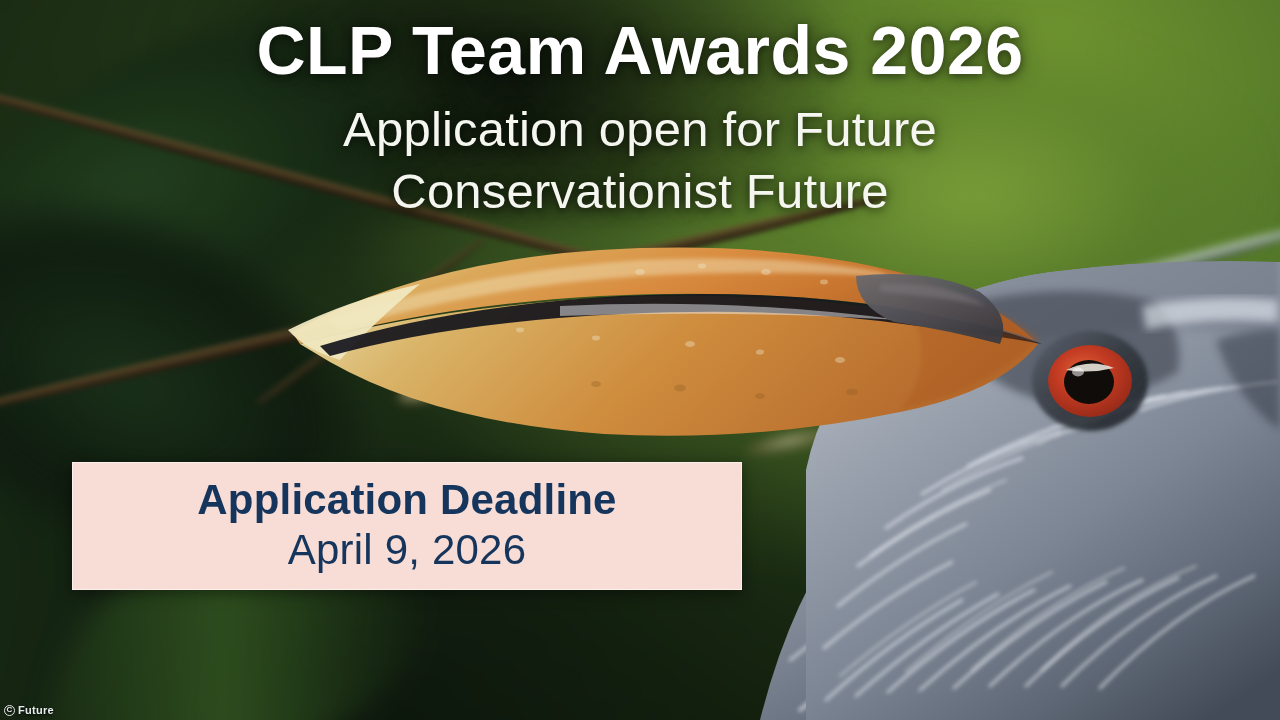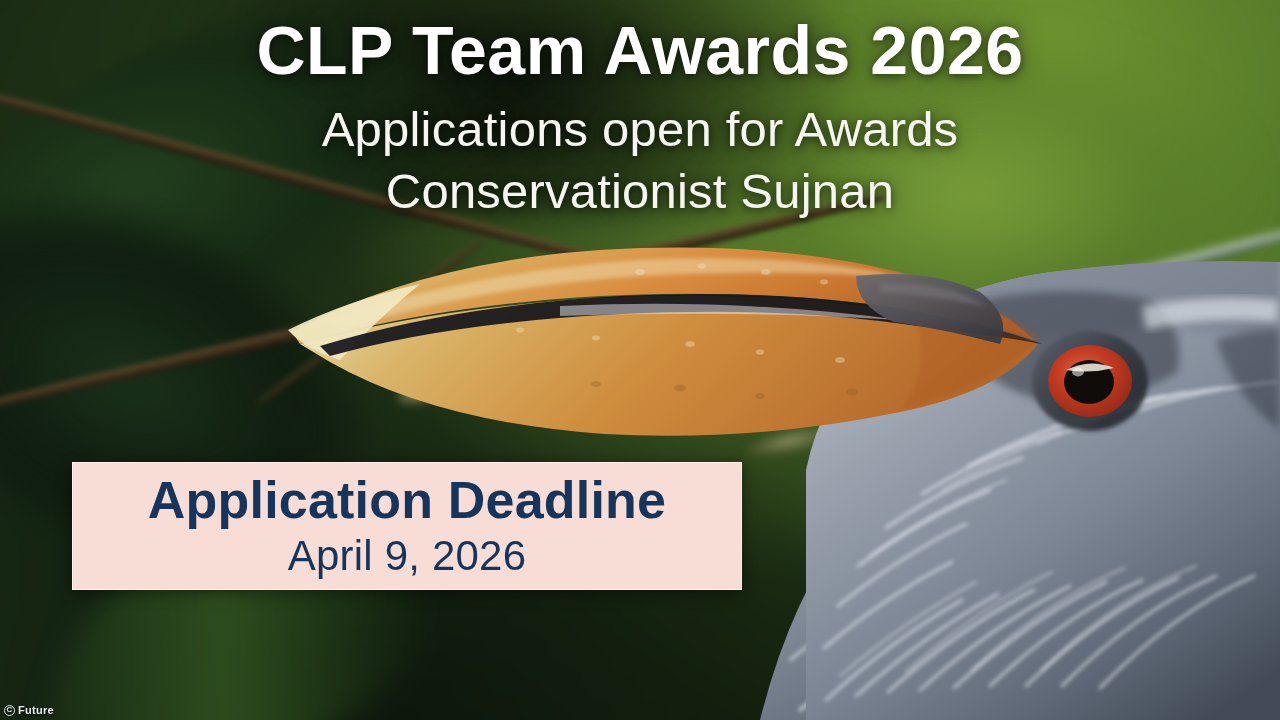--- a/index.html
+++ b/index.html
@@ -135,21 +135,21 @@
     position:absolute; left:72px; top:462px;
     width:670px; height:128px;
     background:#f7ddd6;
     border:1px solid rgba(255,255,255,.55);
     box-shadow:0 3px 14px rgba(0,0,0,.45);
     display:flex; flex-direction:column;
     align-items:center; justify-content:center;
     z-index:40;
   }
   .deadline-label {
-    font-size:52px; font-weight:700; color:#16355c;
+    font-size:42px; font-weight:700; color:#16355c;
     letter-spacing:.2px; line-height:1.12;
   }
   .deadline-date {
     font-size:42px; font-weight:400; color:#16355c;
     letter-spacing:.2px; line-height:1.2; margin-top:2px;
   }
 
   .watermark {
     position:absolute; left:4px; bottom:4px;
     font-size:11px; font-weight:700; color:#e9ecef;
@@ -411,22 +411,22 @@
           <ellipse cx="596" cy="384" rx="5" ry="3"></ellipse>
           <ellipse cx="852" cy="392" rx="6" ry="3.2"></ellipse>
         </g>
       </g>
     </svg>
   </div>
 
   <div class="headline-block">
     <div class="title">CLP Team Awards 2026</div>
     <div class="subtitle">
-      <span>Applications open for Awards</span>
-      <span>Conservationist Sujnan</span>
+      <span>Application open for Future</span>
+      <span>Conservationist Future</span>
     </div>
   </div>
 
   <div class="deadline-card">
     <div class="deadline-label">Application Deadline</div>
     <div class="deadline-date">April 9, 2026</div>
   </div>
 
   <div class="watermark">
     <span class="wm-c">C</span>

